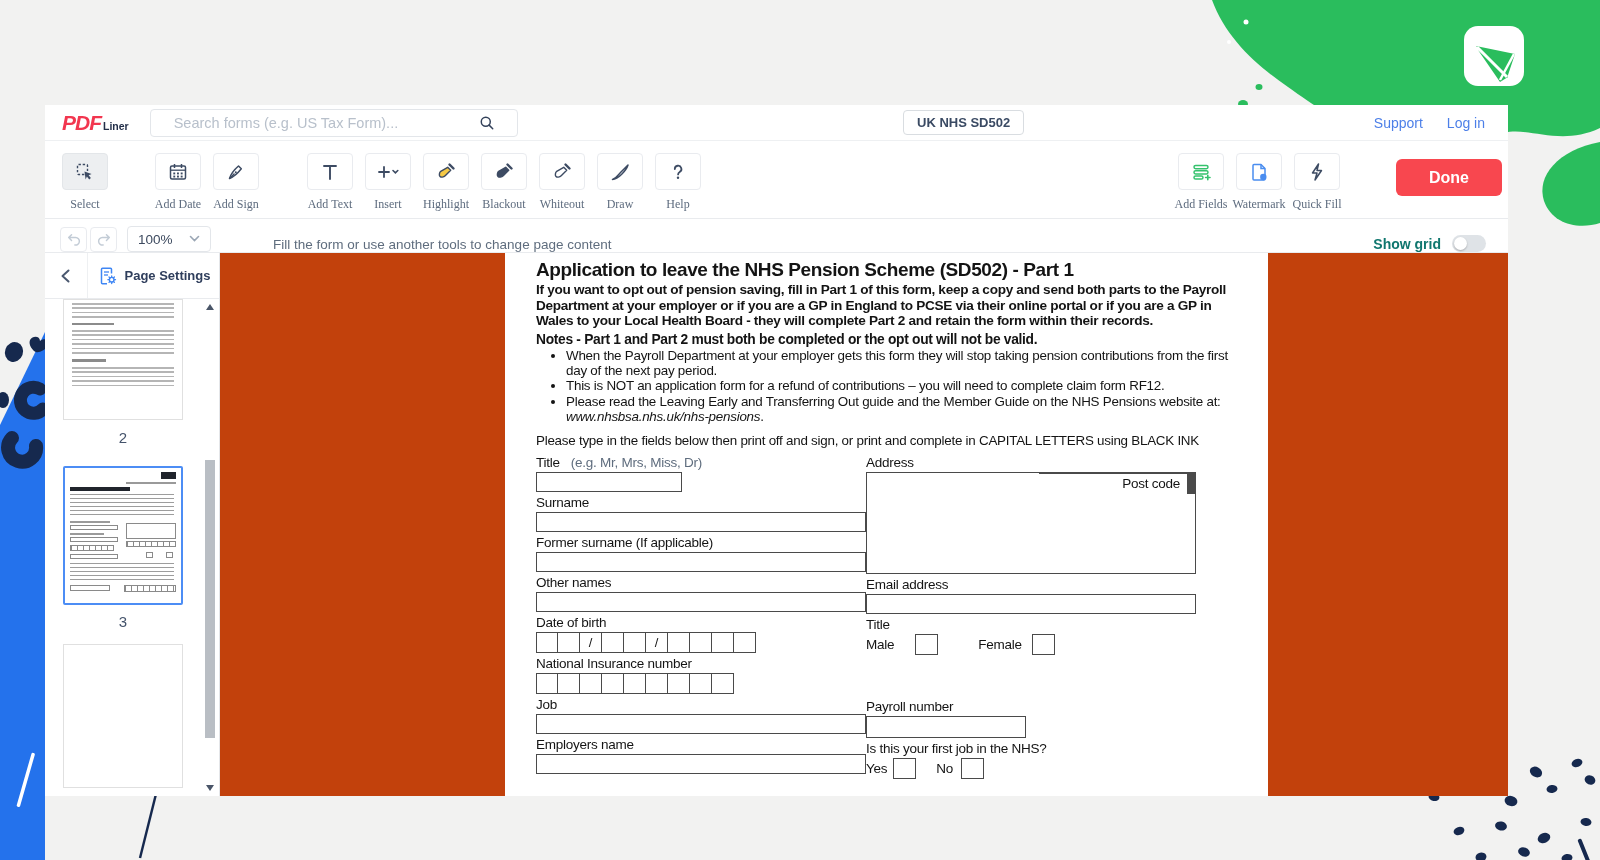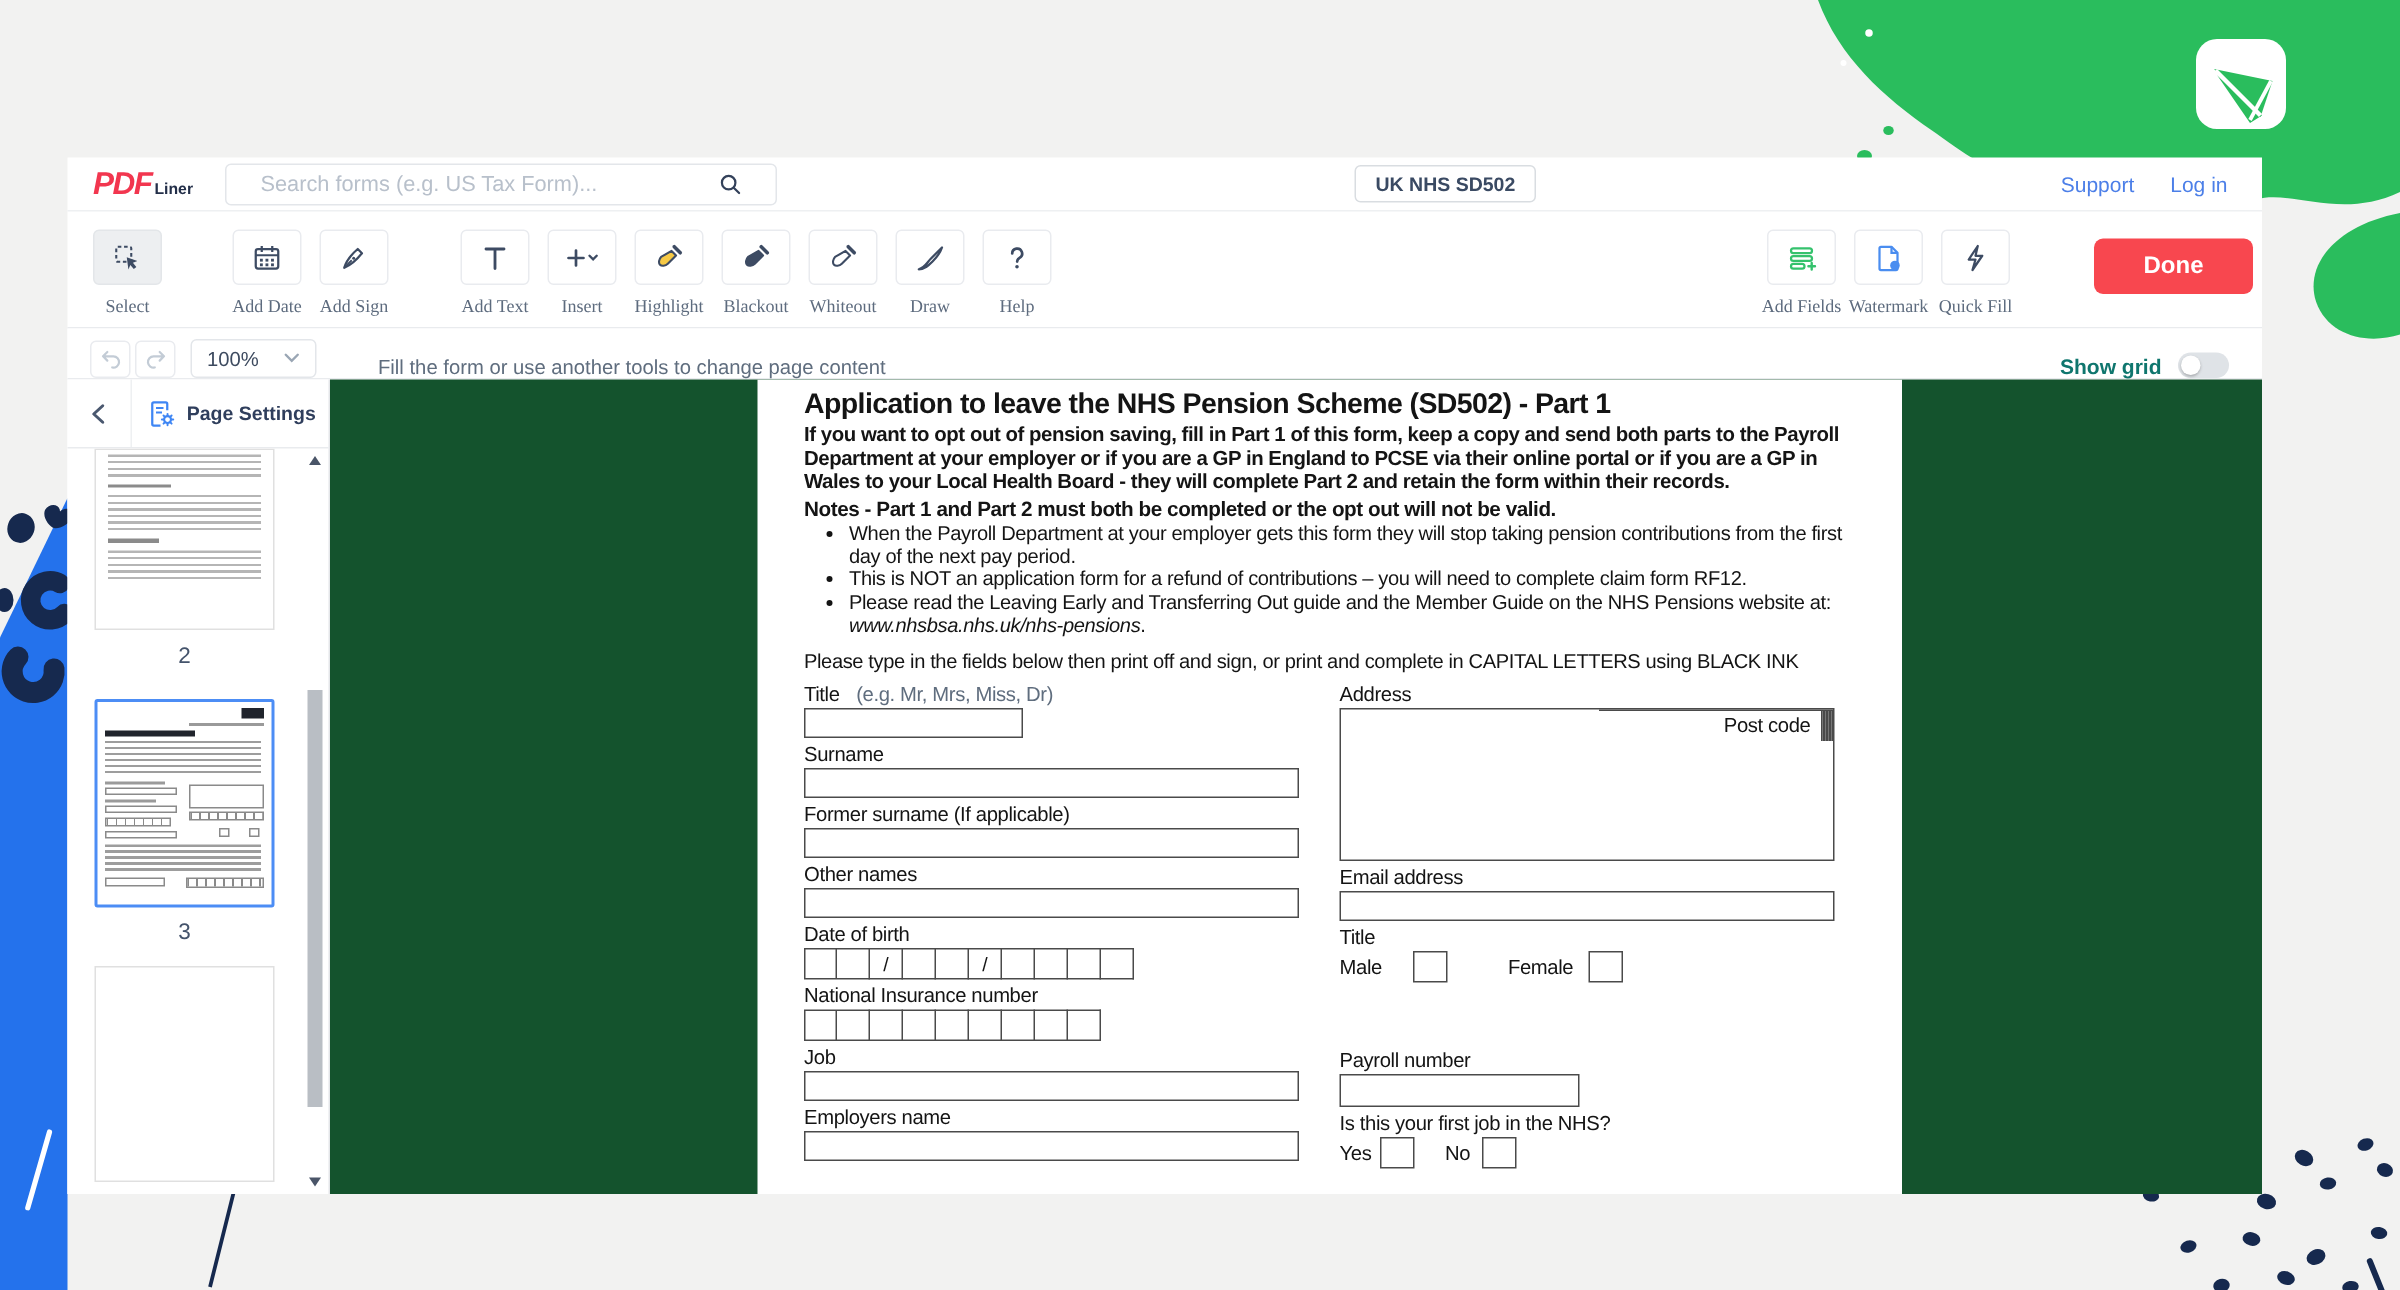--- a/index.html
+++ b/index.html
@@ -37,21 +37,21 @@
             color:#fff;font-size:16px;font-weight:700;font-family:inherit;cursor:pointer;}
   
   .subbar{height:34px;border-bottom:1px solid #e9ebee;display:flex;align-items:flex-end;
           padding:0 22px 0 15px;flex:none;background:#fff;}
   .mini-btn{width:27px;height:25px;border:1px solid #e9ebef;border-radius:4px;background:#fff;
             display:flex;align-items:center;justify-content:center;cursor:pointer;}
   .mini-btn + .mini-btn{margin-left:3px;}
   .zoom-sel{margin-left:10px;width:84px;height:26px;border:1px solid #e3e6ea;border-radius:4px;
             display:flex;align-items:center;justify-content:space-between;padding:0 10px;cursor:pointer;}
   .zoom-sel span{font-size:13.5px;color:#3d4a5f;}
-  .hint{margin-left:41px;font-size:13.5px;color:#5f6d7e;}
+  .hint{margin-left:62px;font-size:13.5px;color:#5f6d7e;}
   .grid-ctl{margin-left:auto;display:flex;align-items:center;}
   .grid-lbl{font-size:14px;font-weight:600;color:#0f766e;}
   .tgl{margin-left:11px;width:34px;height:17px;border-radius:9px;background:#dfe3e7;position:relative;cursor:pointer;}
   .tgl::after{content:'';position:absolute;left:2px;top:2px;width:13px;height:13px;border-radius:50%;
               background:#fff;box-shadow:0 1px 2px rgba(0,0,0,.25);}
   
   .workspace{flex:1;display:flex;min-height:0;}
   .sidebar{width:175px;background:#fff;border-right:1px solid #e4e6e9;position:relative;flex:none;}
   .s-header{height:46px;border-bottom:1px solid #e9ebee;display:flex;align-items:stretch;}
   .collapse{width:43px;display:flex;align-items:center;justify-content:center;cursor:pointer;border-right:1px solid #eef0f2;}
@@ -71,30 +71,30 @@
   .t3 .dk{background:#20242c;}
   .t3 .stripes{background:repeating-linear-gradient(to bottom,#9d9d9d 0 1.4px,transparent 1.4px 4px);}
   .t3 .cells{background:repeating-linear-gradient(to right,#8a8a8a 0 1px,transparent 1px 6px),#fff;border:1px solid #8a8a8a;}
   .sb-track{position:absolute;right:3px;top:3px;bottom:3px;width:11px;}
   .sb-up{position:absolute;top:2px;left:1px;width:0;height:0;border-left:4.5px solid transparent;
          border-right:4.5px solid transparent;border-bottom:6px solid #4a5568;cursor:pointer;}
   .sb-dn{position:absolute;bottom:2px;left:1px;width:0;height:0;border-left:4.5px solid transparent;
          border-right:4.5px solid transparent;border-top:6px solid #4a5568;cursor:pointer;}
   .sb-thumb{position:absolute;top:158px;left:0;width:10px;height:278px;background:#b9bec4;cursor:pointer;}
   
-  .canvas{flex:1;background:#14532d;position:relative;overflow:hidden;}
+  .canvas{flex:1;background:#c2410c;position:relative;overflow:hidden;}
   .page{position:absolute;left:285px;top:0;width:763px;height:543px;background:#fff;overflow:hidden;}
   .doc{padding:0 32px 0 31px;color:#141414;letter-spacing:-0.2px;}
   .doc-title{margin-top:6px;font-size:19px;font-weight:700;letter-spacing:-0.4px;line-height:21px;}
   .doc-intro{margin-top:2px;width:696px;font-size:13.6px;font-weight:700;line-height:15.5px;letter-spacing:-0.3px;}
   .doc-notes{margin-top:3px;font-size:13.8px;font-weight:700;line-height:15px;letter-spacing:-0.3px;}
   .doc ul{margin:1px 0 0;padding-left:30px;}
   .doc li{font-size:13.4px;line-height:15.4px;letter-spacing:-0.25px;width:665px;}
   .doc-instr{margin-top:8px;font-size:13.4px;line-height:15px;letter-spacing:-0.25px;}
-  .fgrid{margin-top:4px;display:flex;gap:27px;}
+  .fgrid{margin-top:4px;display:flex;}
   .fcol{width:330px;}
   .fld-label{margin:4px 0 2px;font-size:13.5px;line-height:14px;letter-spacing:-0.25px;}
   .fld-label .hint{margin-left:11px;}
   .box{border:1px solid #4a4a4a;height:20px;background:#fff;}
   .box.w-title{width:146px;} .box.w-pay{width:160px;height:22px;}
   .cells{display:flex;}
   .cell{width:22px;height:21px;border:1px solid #4a4a4a;border-left:none;background:#fff;
         display:flex;align-items:center;justify-content:center;font-size:13px;}
   .cell:first-child{border-left:1px solid #4a4a4a;}
   .addr-box{border:1px solid #4a4a4a;height:102px;display:flex;}

